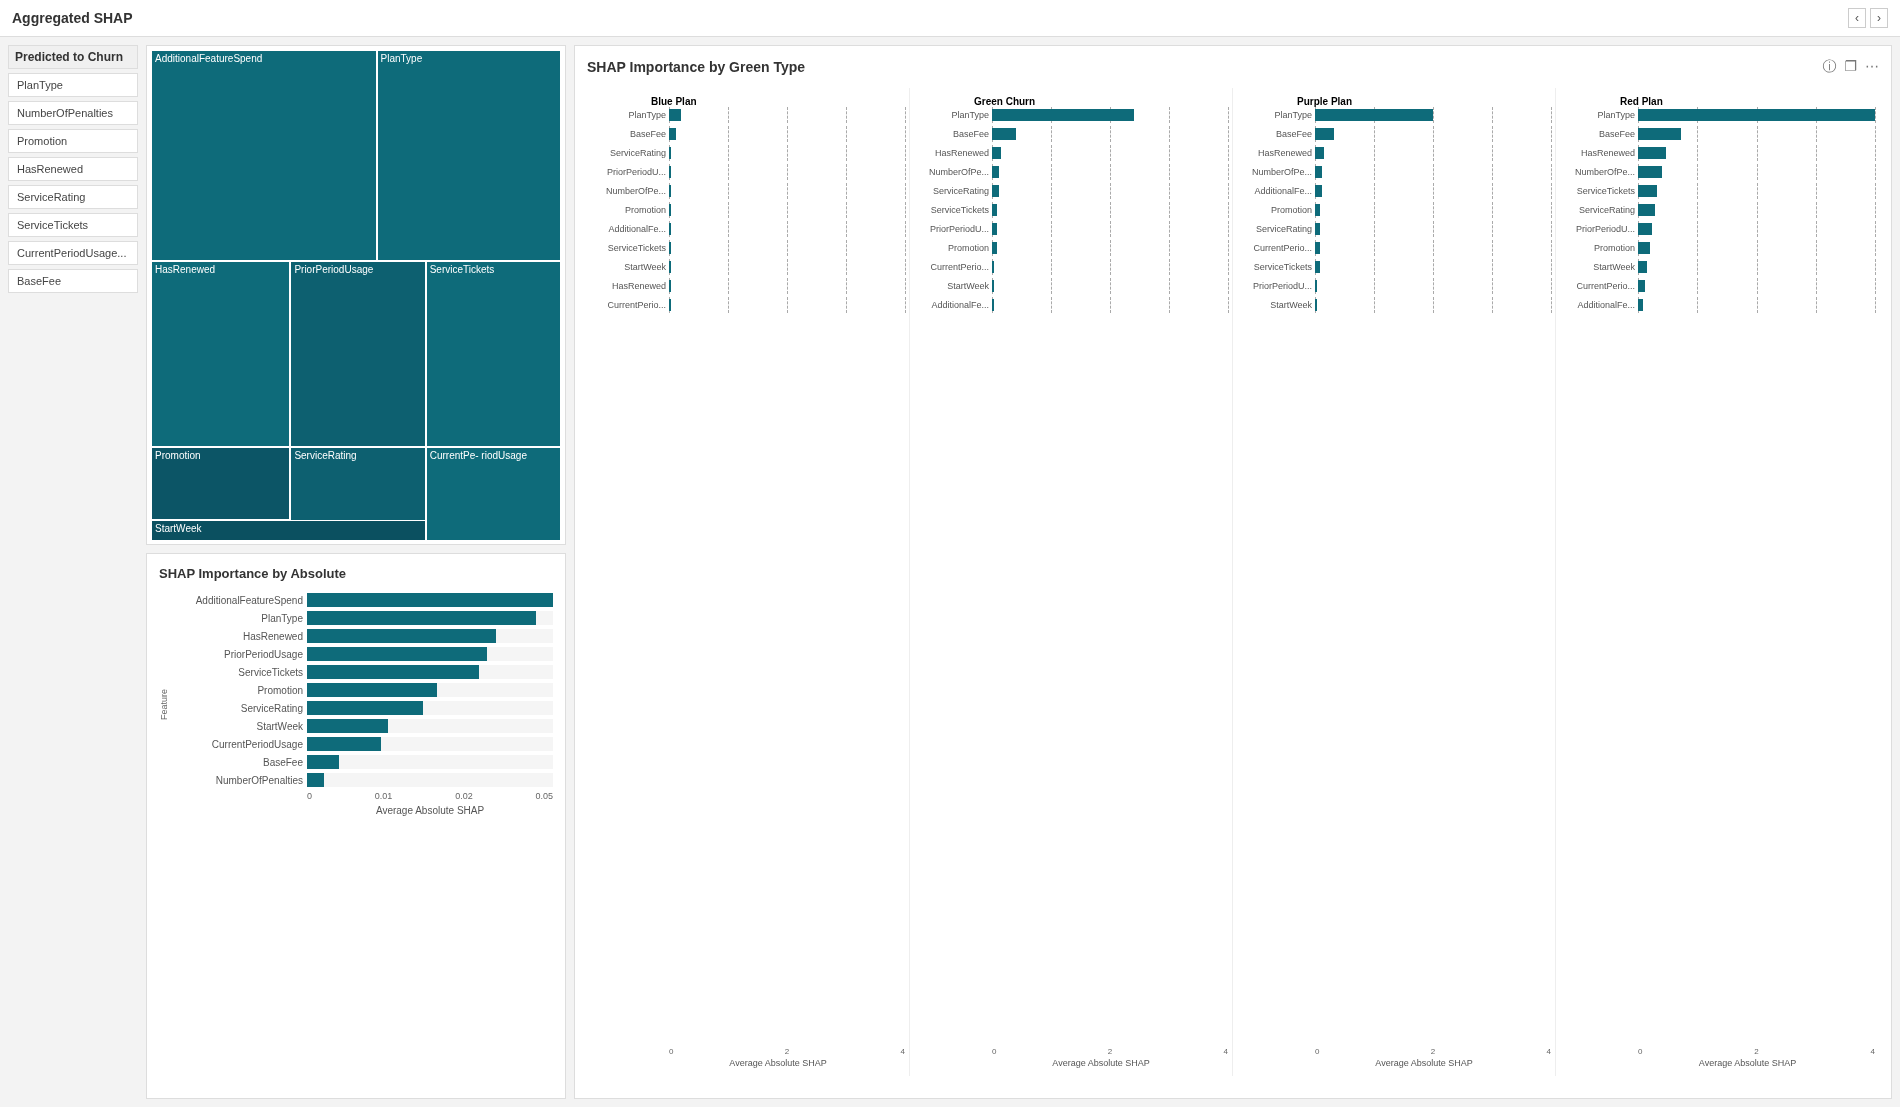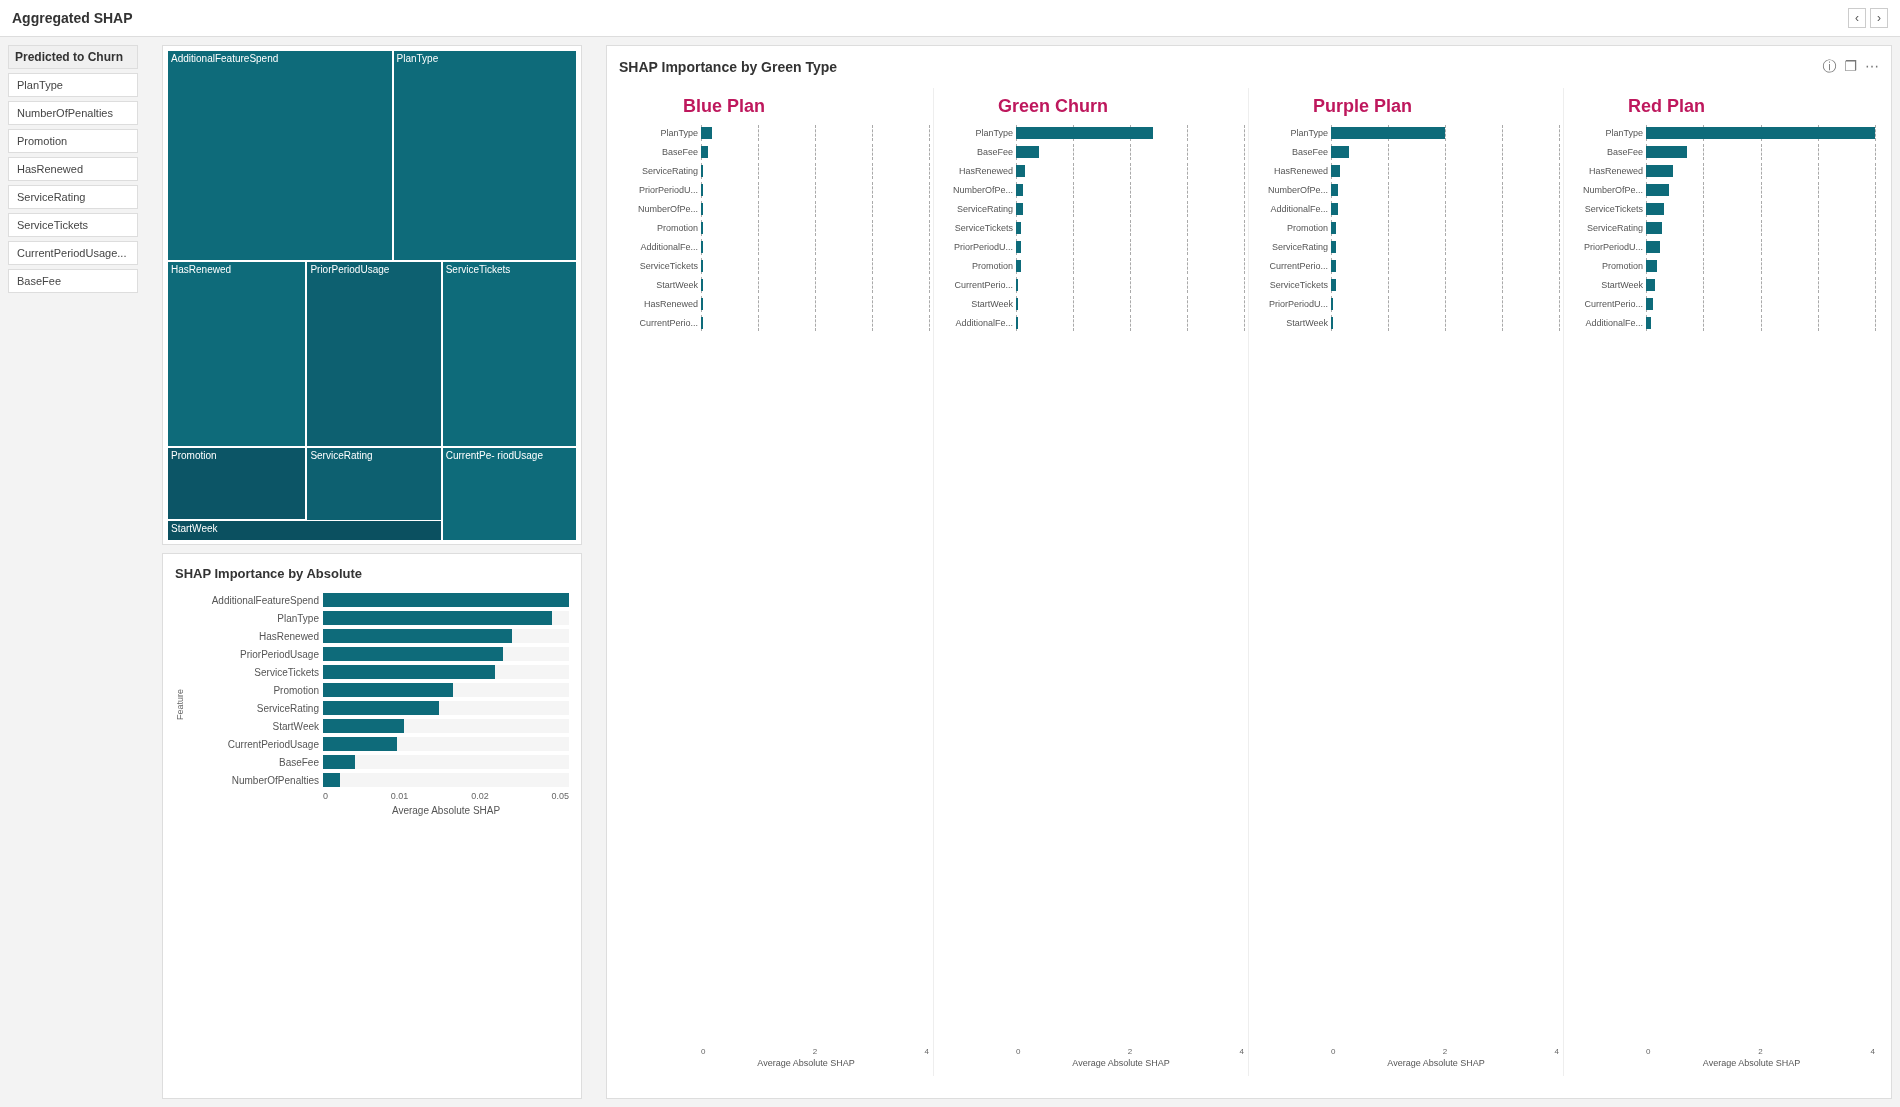--- a/index.html
+++ b/index.html
@@ -5,21 +5,21 @@
     * { box-sizing: border-box; margin: 0; padding: 0; }
     body { font-family: 'Segoe UI', Arial, sans-serif; font-size: 12px; background: #f3f3f3; color: #333; }
     
     .page-container { width: 1900px; min-height: 1107px; background: #f3f3f3; display: flex; flex-direction: column; }
     
     .top-bar { background: #fff; border-bottom: 1px solid #ddd; padding: 8px 12px; display: flex; align-items: center; justify-content: space-between; }
     .top-bar-title { font-size: 14px; font-weight: 600; color: #333; }
     .top-bar-nav { display: flex; gap: 4px; }
     .nav-btn { background: none; border: 1px solid #ccc; padding: 2px 6px; cursor: pointer; font-size: 12px; color: #555; }
     
-    .main-content { display: flex; flex: 1; padding: 8px; gap: 24px; }
+    .main-content { display: flex; flex: 1; padding: 8px; gap: 8px; }
     
     
     .left-sidebar { width: 130px; display: flex; flex-direction: column; gap: 4px; flex-shrink: 0; }
     .sidebar-section-title { font-size: 12px; font-weight: 600; color: #333; padding: 4px 6px; background: #f0f0f0; border: 1px solid #ddd; }
     .sidebar-item { font-size: 11px; color: #444; padding: 5px 8px; background: #fff; border: 1px solid #ddd; cursor: pointer; }
     
     
     .middle-section { width: 420px; display: flex; flex-direction: column; gap: 8px; flex-shrink: 0; }
     
     
@@ -43,21 +43,21 @@
     
     
     .right-section { flex: 1; background: #fff; border: 1px solid #ddd; padding: 12px; }
     .right-section-header { display: flex; align-items: center; justify-content: space-between; margin-bottom: 12px; }
     .right-section-title { font-size: 14px; font-weight: 600; color: #333; }
     .header-icons { display: flex; gap: 8px; color: #777; font-size: 14px; }
     
     .plan-charts-grid { display: grid; grid-template-columns: 1fr 1fr 1fr 1fr; gap: 0; height: calc(100% - 40px); }
     .plan-chart { border-right: 1px solid #eee; padding: 8px 4px; display: flex; flex-direction: column; }
     .plan-chart:last-child { border-right: none; }
-    .plan-title { font-size: 18px; font-weight: 600; color: #be185d; margin-bottom: 8px; padding-left: 60px; }
+    .plan-title { font-size: 10px; font-weight: 600; color: #000000; padding-left: 60px; }
     
     .h-bar-chart { display: flex; flex-direction: column; gap: 3px; flex: 1; }
     .h-bar-row { display: flex; align-items: center; gap: 3px; }
     .h-bar-label { width: 75px; text-align: right; font-size: 9px; color: #555; flex-shrink: 0; overflow: hidden; text-overflow: ellipsis; white-space: nowrap; }
     .h-bar-area { flex: 1; height: 16px; position: relative; display: flex; align-items: center; }
     .h-bar-fill { height: 12px; background: #0e6b7a; }
     .h-x-axis { display: flex; justify-content: space-between; margin-top: 4px; font-size: 8px; color: #666; padding-left: 78px; }
     .h-x-title { text-align: center; font-size: 9px; color: #555; margin-top: 2px; padding-left: 60px; }
     .dashed-line { position: absolute; left: 0; top: 0; bottom: 0; width: 1px; border-left: 1px dashed #aaa; }
   </style>

